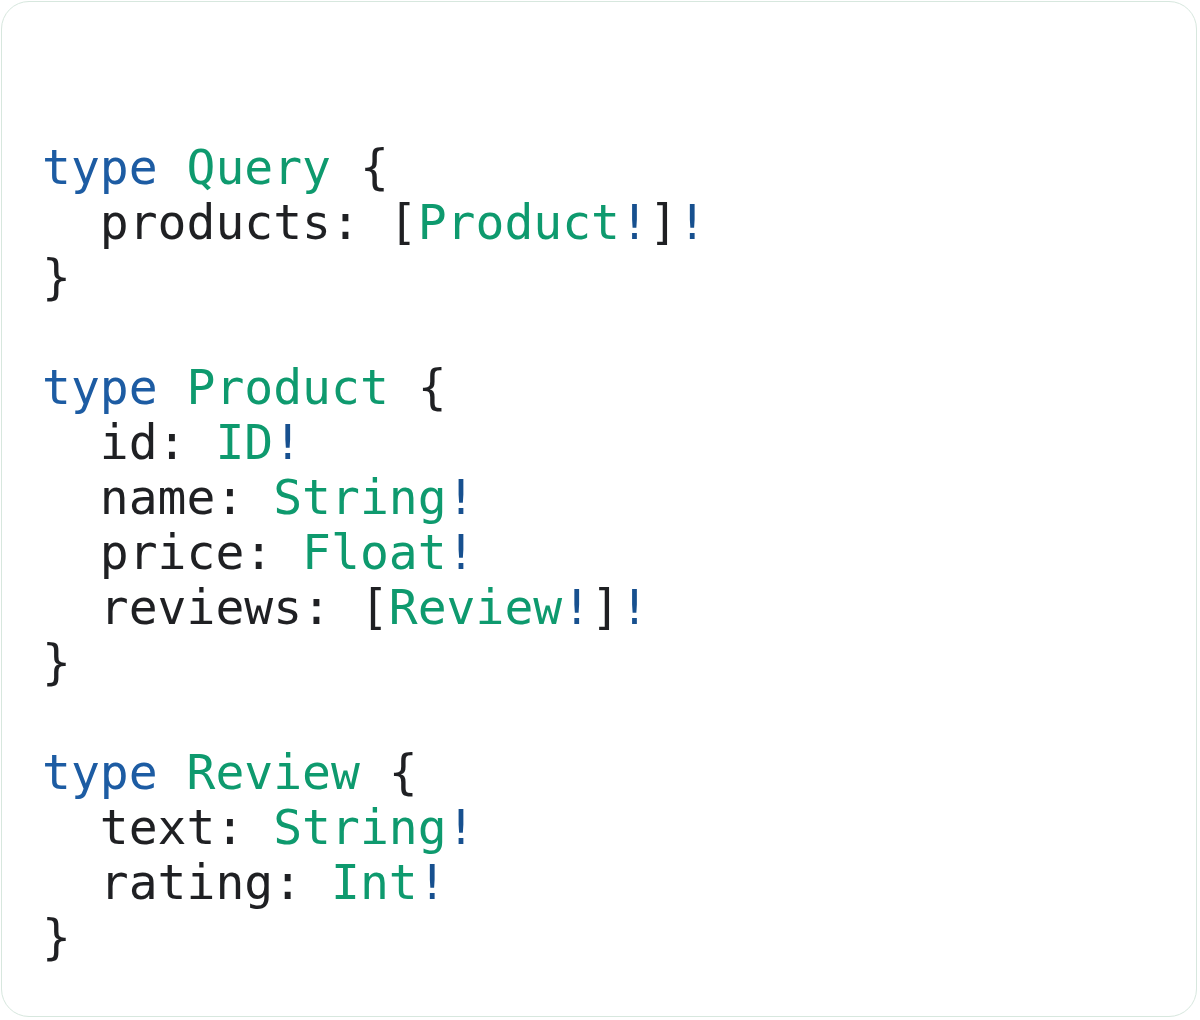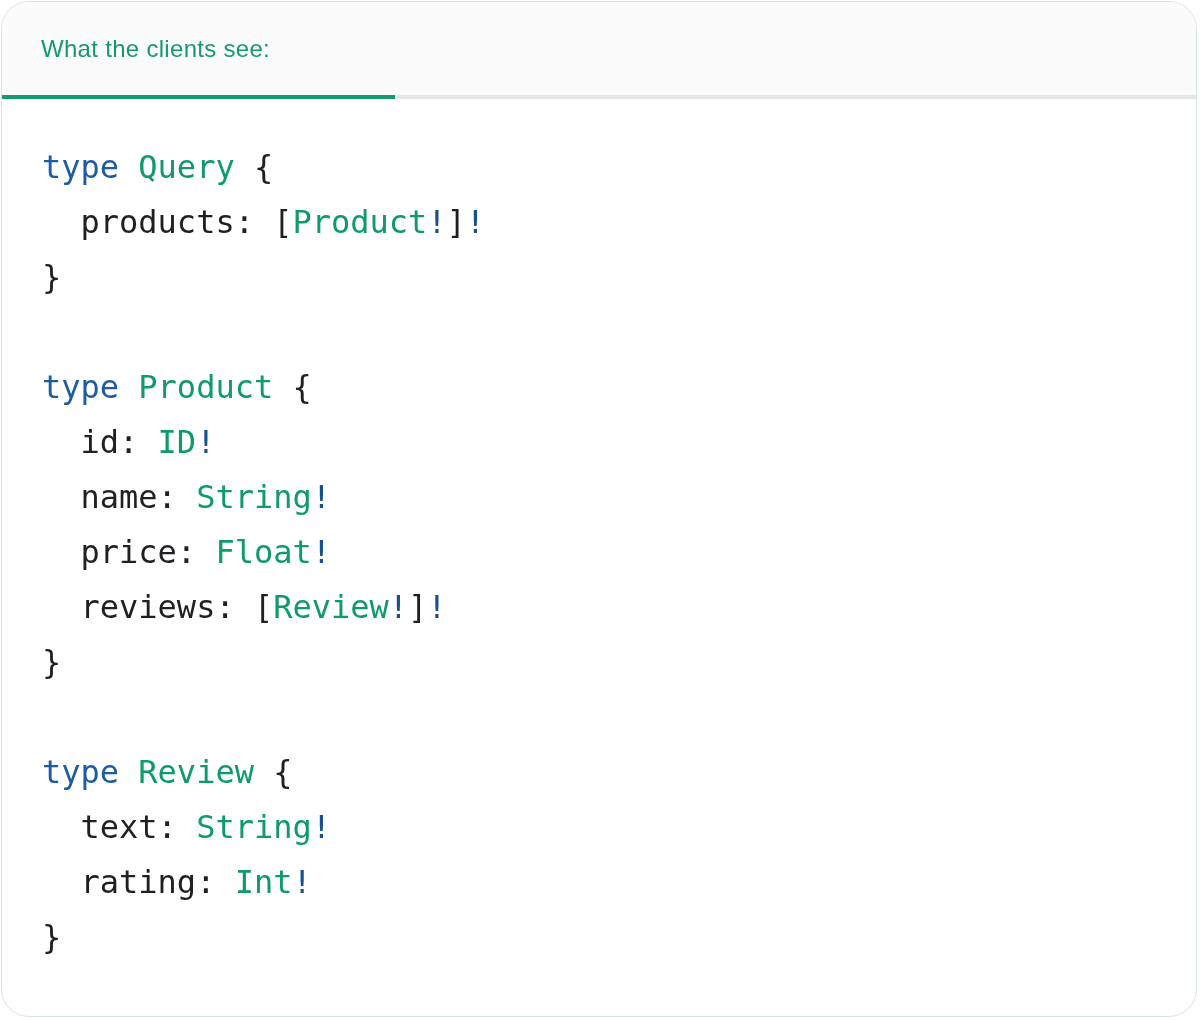--- a/index.html
+++ b/index.html
@@ -49,38 +49,33 @@
     width: 393px;
     height: 4px;
     background: var(--accent-green, #15996f);
   }
   .code-block {
     position: absolute;
     left: 40px;
     top: 138px;
     margin: 0;
     font-family: "DejaVu Sans Mono", "Liberation Mono", monospace;
-    font-size: 32px;
+    font-size: 48px;
     line-height: 55px;
     font-weight: 500;
     color: var(--code-plain, #1f2023);
     white-space: pre;
   }
   .code-line { height: 55px; }
   .tok-kw   { color: var(--keyword-blue, #1d5ca3); }
   .tok-type { color: var(--type-green, #0e9a6e); }
   .tok-bang { color: var(--bang-blue, #17508f); }
   .tok-plain{ color: var(--code-plain, #1f2023); }
 </style>
 </head>
 <body>
 
 <div class="card">
 
-  <div class="tabbar">
-    <div class="tab-label">What the clients see:</div>
-    <div class="underline-track"></div>
-    <div class="underline-active"></div>
-  </div>
 
   <pre class="code-block"><div class="code-line"><span class="tok-kw">type</span><span class="tok-plain"> </span><span class="tok-type">Query</span><span class="tok-plain"> {</span></div><div class="code-line"><span class="tok-plain">  products: [</span><span class="tok-type">Product</span><span class="tok-bang">!</span><span class="tok-plain">]</span><span class="tok-bang">!</span></div><div class="code-line"><span class="tok-plain">}</span></div><div class="code-line"> </div><div class="code-line"><span class="tok-kw">type</span><span class="tok-plain"> </span><span class="tok-type">Product</span><span class="tok-plain"> {</span></div><div class="code-line"><span class="tok-plain">  id: </span><span class="tok-type">ID</span><span class="tok-bang">!</span></div><div class="code-line"><span class="tok-plain">  name: </span><span class="tok-type">String</span><span class="tok-bang">!</span></div><div class="code-line"><span class="tok-plain">  price: </span><span class="tok-type">Float</span><span class="tok-bang">!</span></div><div class="code-line"><span class="tok-plain">  reviews: [</span><span class="tok-type">Review</span><span class="tok-bang">!</span><span class="tok-plain">]</span><span class="tok-bang">!</span></div><div class="code-line"><span class="tok-plain">}</span></div><div class="code-line"> </div><div class="code-line"><span class="tok-kw">type</span><span class="tok-plain"> </span><span class="tok-type">Review</span><span class="tok-plain"> {</span></div><div class="code-line"><span class="tok-plain">  text: </span><span class="tok-type">String</span><span class="tok-bang">!</span></div><div class="code-line"><span class="tok-plain">  rating: </span><span class="tok-type">Int</span><span class="tok-bang">!</span></div><div class="code-line"><span class="tok-plain">}</span></div></pre>
 
 </div>
 
 </body></html>

